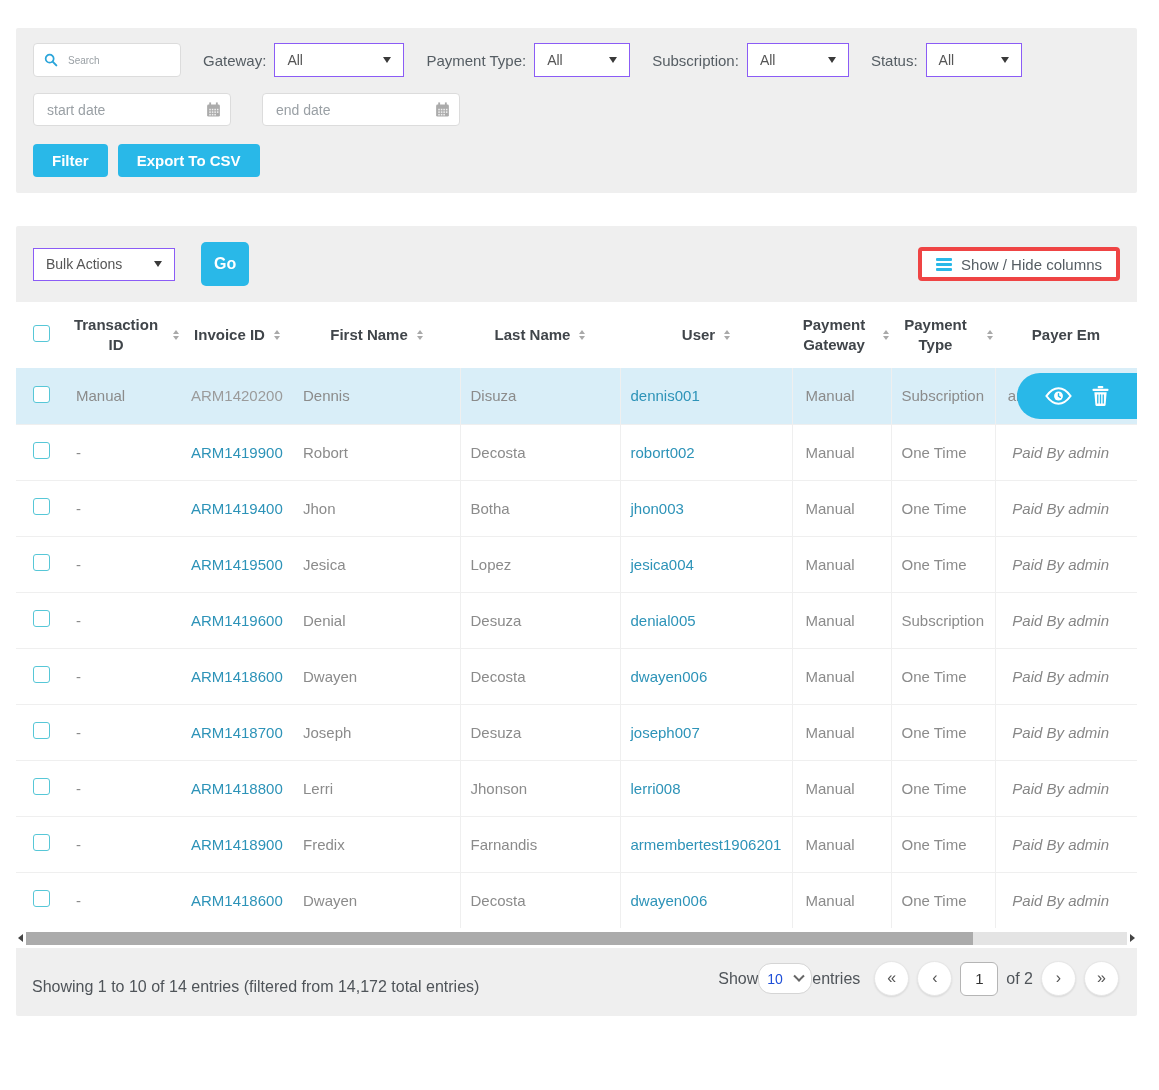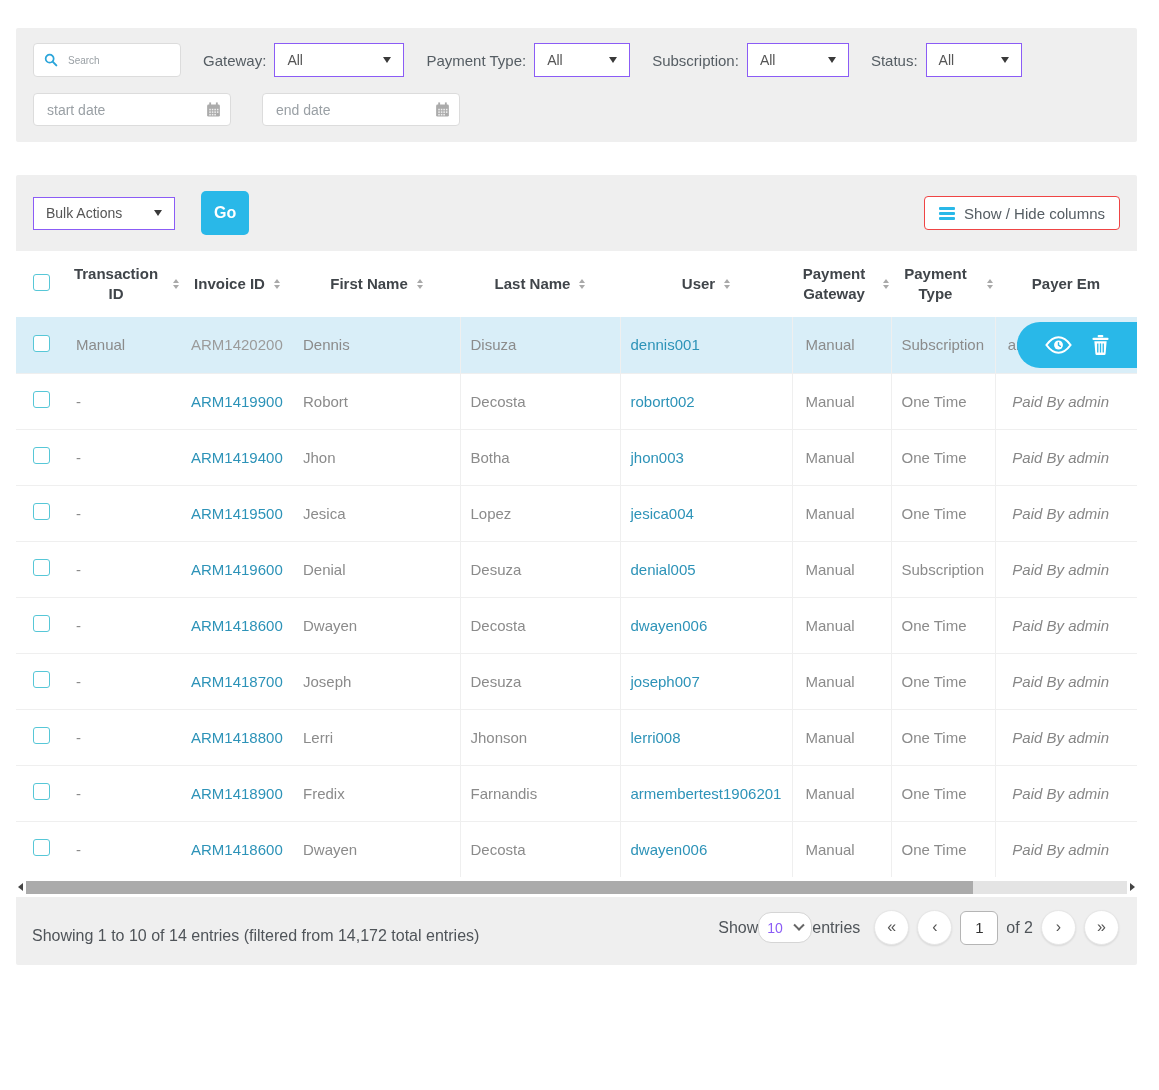--- a/index.html
+++ b/index.html
@@ -32,21 +32,21 @@
   .cal-icon { position: absolute; right: 9px; top: 8px; }
 
   .frow3 { margin-top: 18px; gap: 10px; }
   .btn-cyan { background: #29b8e8; color: #fff; border: none; border-radius: 4px; height: 33px; padding: 0 19px; font-size: 15px; font-weight: 700; font-family: inherit; cursor: pointer; }
 
   .table-panel { margin-top: 33px; padding-bottom: 0; }
   .toolbar { display: flex; align-items: center; padding: 16px 17px; }
   .bulk-select { width: 142px; height: 33px; }
   .btn-go { height: 44px; padding: 0 13px; margin-left: 26px; font-size: 16px; border-radius: 5px; }
   .spacer { flex: 1; }
-  .btn-cols { display: inline-flex; align-items: center; gap: 9px; background: #fff; border: 1px solid #ef4444; border-radius: 4px; height: 34px; padding: 0 14px; font-size: 15px; color: #555d63; cursor: pointer; }
+  .btn-cols { display: inline-flex; align-items: center; gap: 9px; background: #fff; border: 4px solid #ef4444; border-radius: 4px; height: 34px; padding: 0 14px; font-size: 15px; color: #555d63; cursor: pointer; }
   .hamburger { display: inline-flex; flex-direction: column; gap: 2px; }
   .hamburger i { width: 16px; height: 3px; background: #29b8e8; border-radius: 1px; }
 
   table { border-collapse: collapse; table-layout: fixed; width: 1121px; background: #7dd3fc; }
   thead th { background: #fff; height: 66px; font-size: 15px; font-weight: 700; color: #40454a; text-align: center; vertical-align: middle; padding: 0 2px; }
   .th-inner { display: inline-flex; align-items: center; justify-content: center; gap: 9px; line-height: 1.35; }
   .sort { display: inline-flex; flex-direction: column; gap: 2px; }
   .sort i { width: 0; height: 0; border-left: 3.5px solid transparent; border-right: 3.5px solid transparent; }
   .sort .up { border-bottom: 4px solid #a9a9a9; }
   .sort .dn { border-top: 4px solid #a9a9a9; }
@@ -71,21 +71,21 @@
   .sb-arrow { width: 0; height: 0; }
   .sb-left { border-top: 4px solid transparent; border-bottom: 4px solid transparent; border-right: 5px solid #444; margin-right: 3px; cursor: pointer; }
   .sb-right { border-top: 4px solid transparent; border-bottom: 4px solid transparent; border-left: 5px solid #444; margin-left: 3px; cursor: pointer; }
   .sb-track { flex: 1; height: 13px; background: #e4e4e4; position: relative; }
   .sb-thumb { position: absolute; left: 0; top: 0; height: 13px; width: 86%; background: #ababab; cursor: grab; }
 
   .table-footer { display: flex; align-items: flex-end; justify-content: space-between; padding: 13px 18px 20px 16px; }
   .summary { font-size: 16px; color: #4f5459; }
   .footer-right { display: flex; align-items: center; }
   .ftext { font-size: 16px; color: #4f5459; }
-  .small-select { display: inline-flex; align-items: center; justify-content: space-between; background: #fff; border: 1px solid #d5d5d5; border-radius: 13px; width: 54px; height: 31px; padding: 0 8px; font-size: 14px; color: #8b5cf6; cursor: pointer; }
+  .small-select { display: inline-flex; align-items: center; justify-content: space-between; background: #fff; border: 1px solid #d5d5d5; border-radius: 13px; width: 54px; height: 31px; padding: 0 8px; font-size: 14px; color: #1d4ed8; cursor: pointer; }
   .chev { width: 8px; height: 8px; border-right: 2px solid #666; border-bottom: 2px solid #666; transform: rotate(45deg) translate(-2px,-2px); }
   .pager { display: flex; align-items: center; gap: 8px; margin-left: 14px; }
   .btn-circle { width: 35px; height: 35px; border-radius: 50%; background: #fff; border: 1px solid #e6e6e6; box-shadow: 0 1px 2px rgba(0,0,0,.1); color: #555; font-size: 16px; display: flex; align-items: center; justify-content: center; cursor: pointer; padding-bottom: 2px; }
   .page-box { width: 38px; height: 34px; border: 1px solid #b5b5b5; border-radius: 6px; background: #fff; display: flex; align-items: center; justify-content: center; color: #333; font-size: 15px; }
 </style>
 </head>
 <body>
 
 <div class="app">
 
@@ -157,20 +157,24 @@
               <rect x="9.6" y="14.6" width="2.2" height="2.2"></rect>
               <rect x="13.2" y="14.6" width="2.2" height="2.2"></rect>
               <rect x="16.8" y="14.6" width="2.2" height="2.2"></rect>
               <rect x="6" y="18.2" width="2.2" height="2.2"></rect>
               <rect x="9.6" y="18.2" width="2.2" height="2.2"></rect>
               <rect x="13.2" y="18.2" width="2.2" height="2.2"></rect>
             </g>
           </svg>
       </div>
     </div>
+    <div class="frow frow3">
+      <button class="btn-cyan">Filter</button>
+      <button class="btn-cyan">Export To CSV</button>
+    </div>
   </section>
 
   <section class="panel table-panel">
     <div class="toolbar">
       <div class="fselect bulk-select">
           <span>Bulk Actions</span>
           <i class="caret"></i>
         </div>
       <button class="btn-cyan btn-go">Go</button>
       <div class="spacer"></div>

